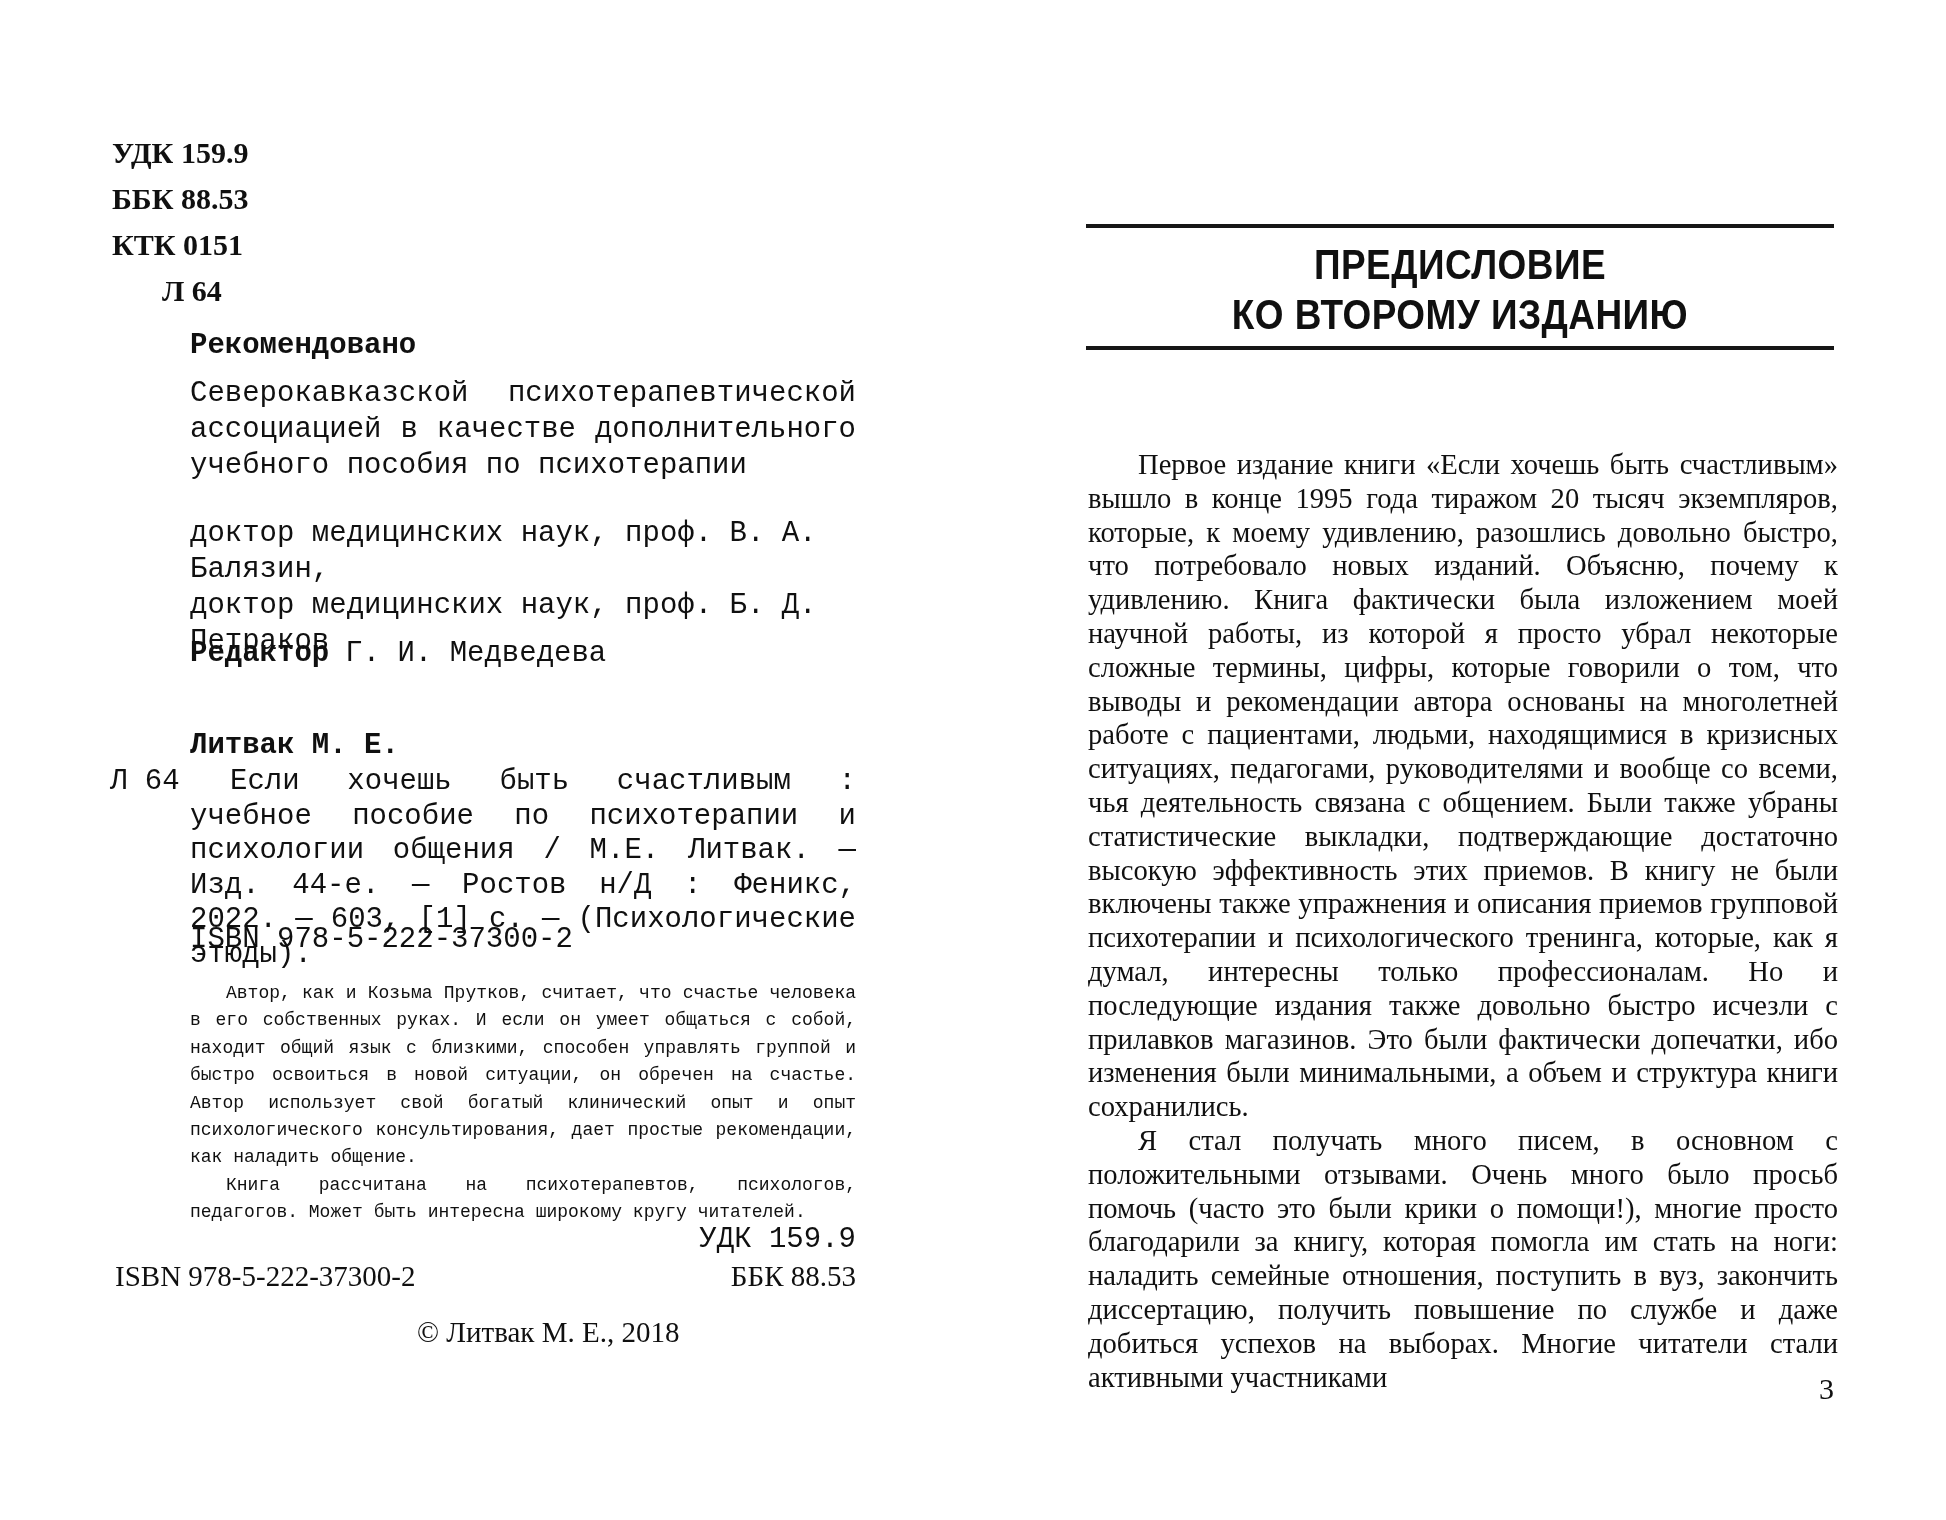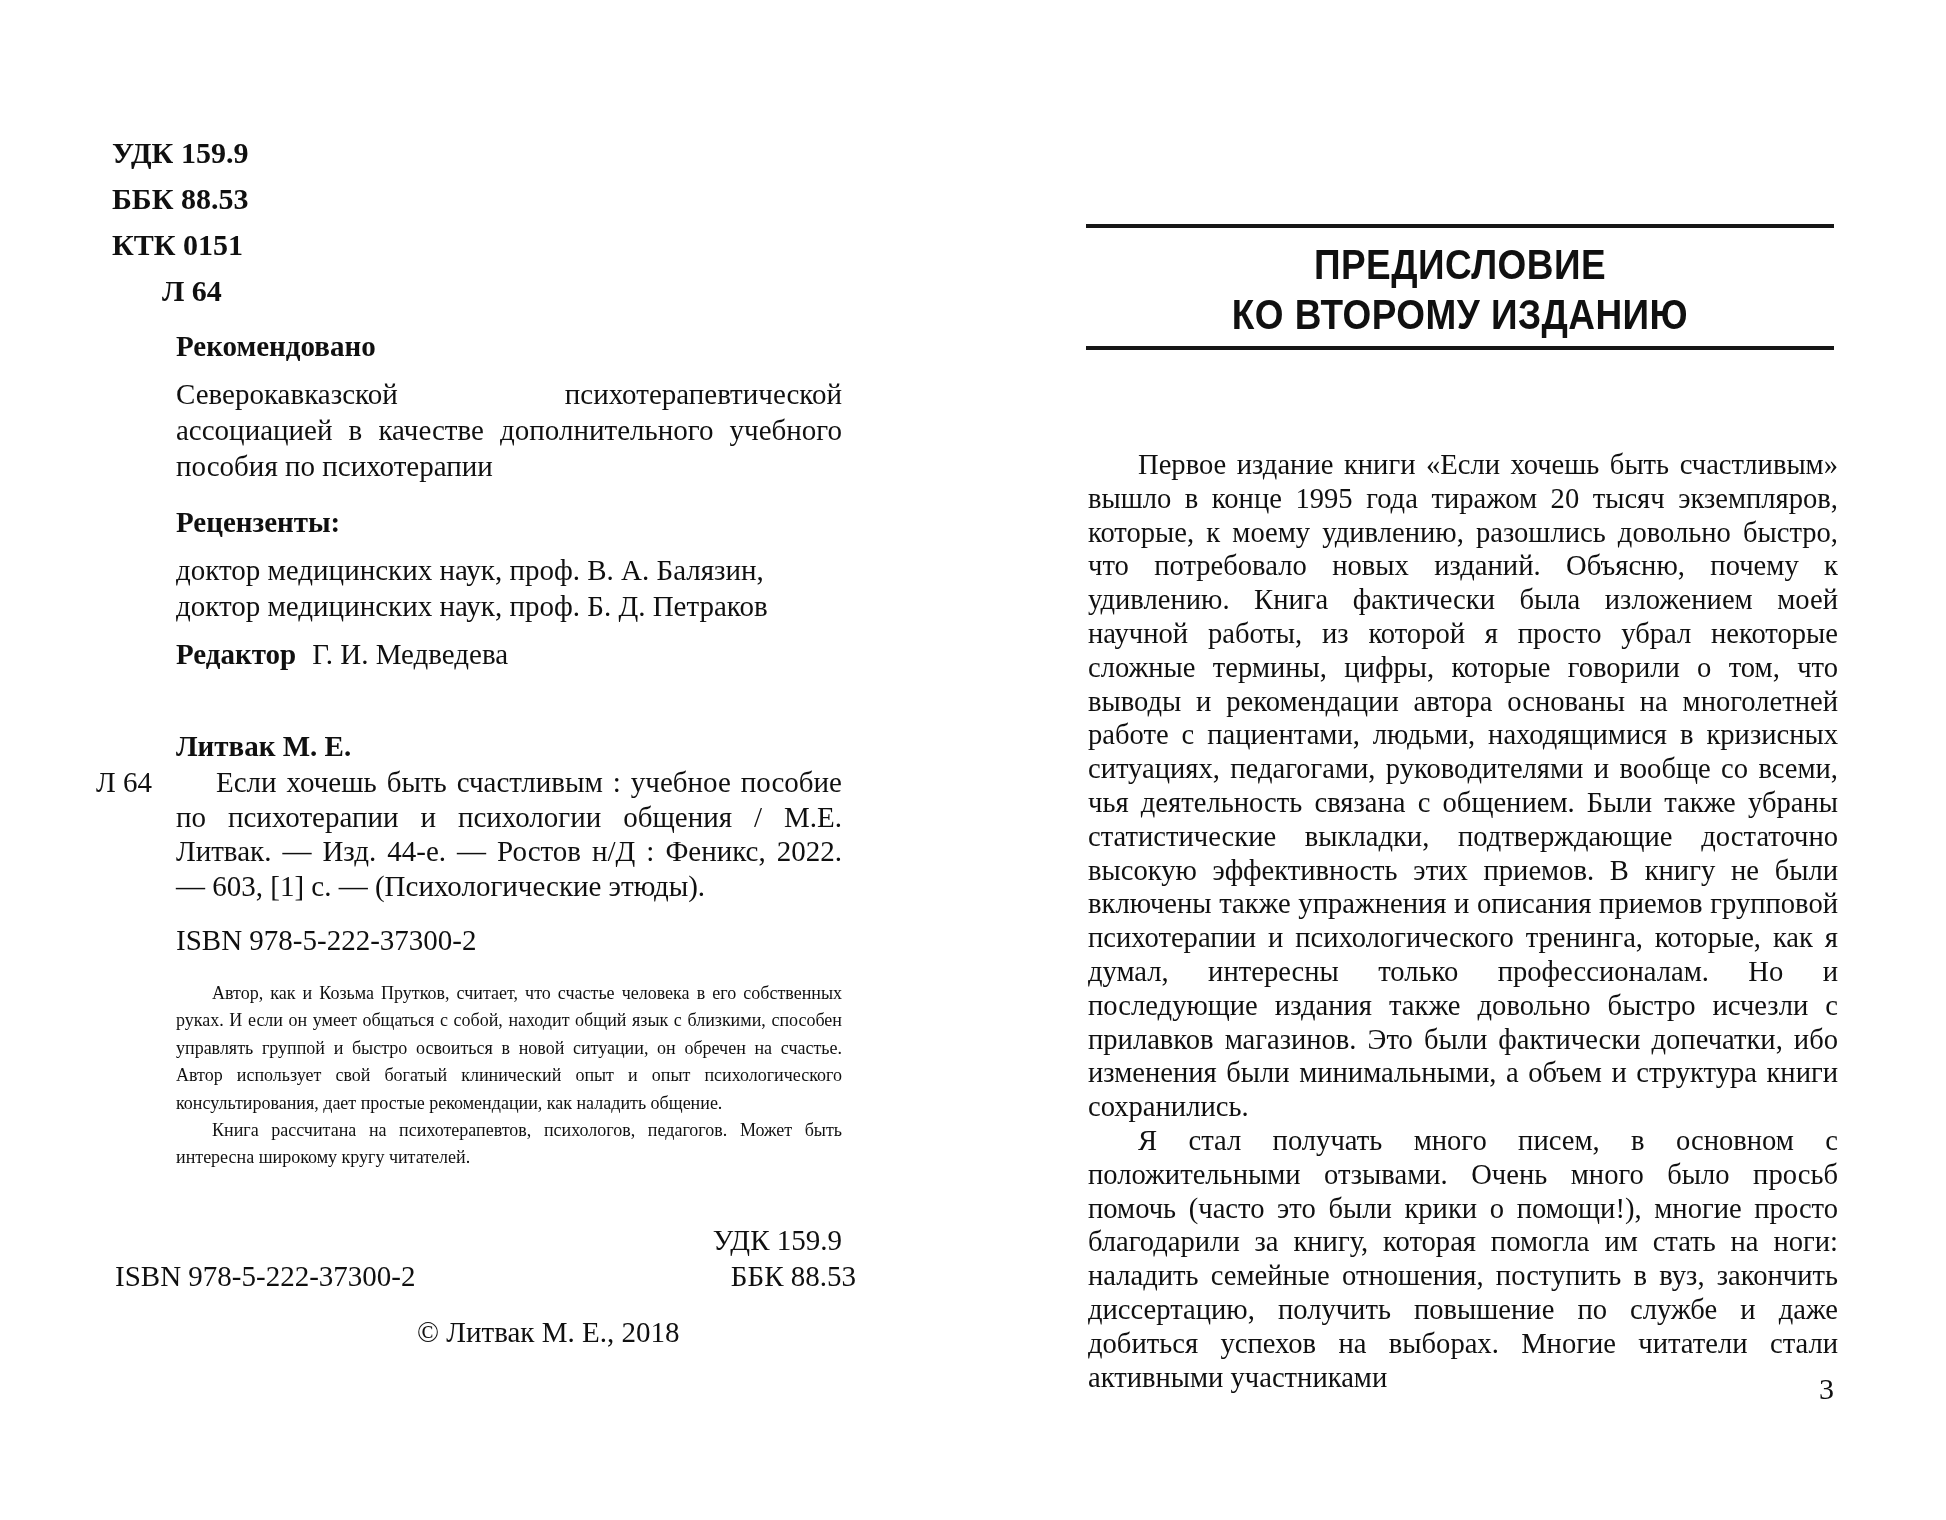--- a/index.html
+++ b/index.html
@@ -11,21 +11,21 @@
     color: #101010;
     font-family: "Liberation Serif", "DejaVu Serif", serif;
     overflow: hidden;
   }
   .abs { position: absolute; }
 
   
   .codes { left: 112px; top: 130px; font-weight: bold; font-size: 30px; line-height: 46px; }
   .codes .indented { padding-left: 50px; }
 
-  .block { left: 176px; width: 666px; font-size: 29px; line-height: 36px; }
+  .block { left: 190px; width: 666px; font-size: 29px; line-height: 36px; font-family: Liberation Mono, monospace; }
   .label-bold { font-weight: bold; }
   .just { text-align: justify; }
 
   .recommendation { top: 328px; }
   .recommendation .para { margin-top: 12px; }
 
   .reviewers { top: 504px; }
   .reviewers .names { margin-top: 12px; }
 
   .editor-line { top: 636px; }
@@ -87,21 +87,20 @@
       <div>КТК 0151</div>
       <div class="indented">Л 64</div>
     </div>
 
     <div class="abs block recommendation">
       <div class="label-bold">Рекомендовано</div>
       <div class="para just">Северокавказской психотерапевтической ассоциацией в качестве дополнительного учебного пособия по психотерапии</div>
     </div>
 
     <div class="abs block reviewers">
-      <div class="label-bold">Рецензенты:</div>
       <div class="names">
           <div class="reviewer-name">доктор медицинских наук, проф. В. А. Балязин,</div>
           <div class="reviewer-name">доктор медицинских наук, проф. Б. Д. Петраков</div>
         </div>
     </div>
 
     <div class="abs block editor-line">
       <span class="label-bold">Редактор</span><span class="editor-name">Г. И. Медведева</span>
     </div>
 

